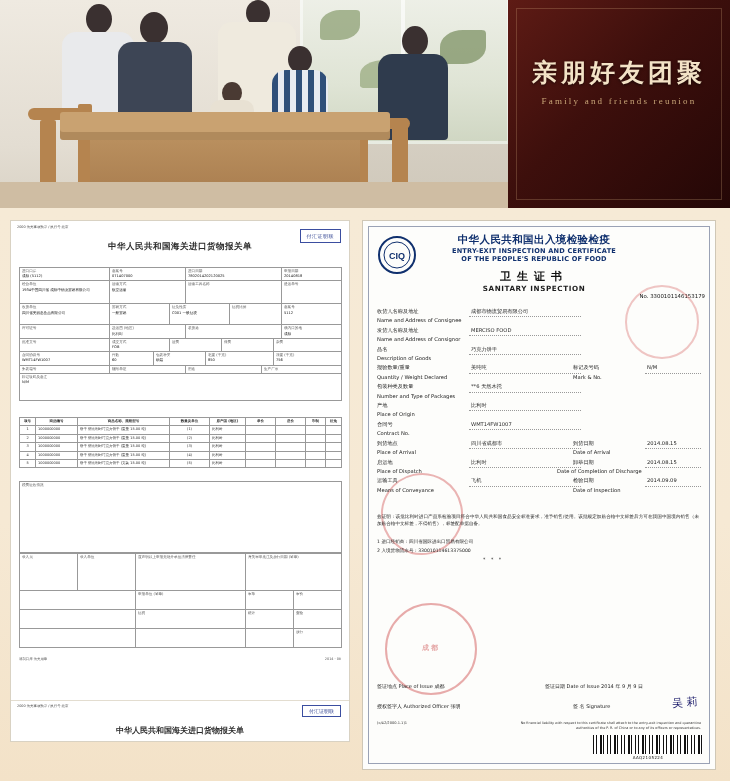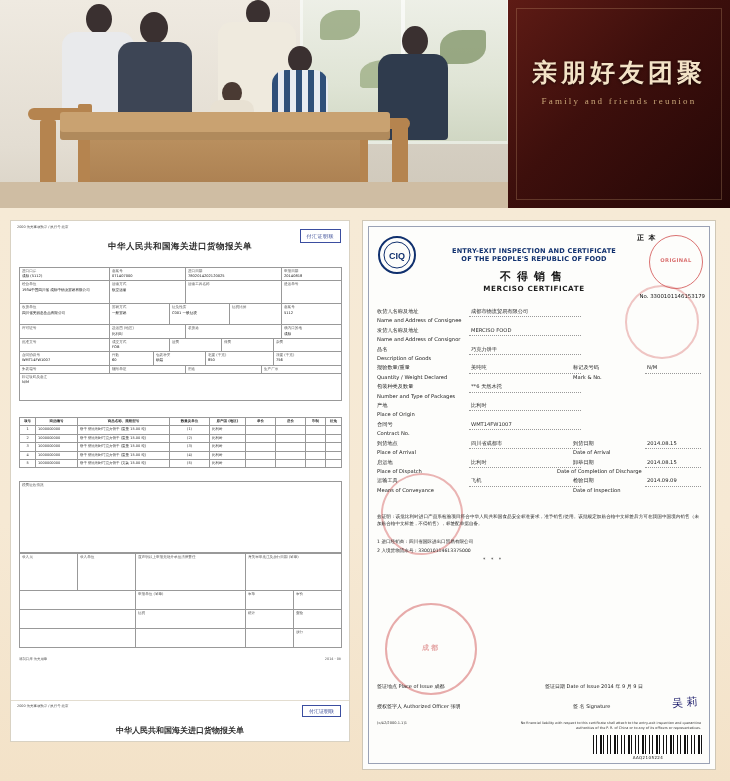--- a/index.html
+++ b/index.html
@@ -966,31 +966,26 @@
         <div class="dr-border"></div>
 
         <div class="dr-logo">
           <svg width="40" height="40" viewBox="0 0 40 40">
             <circle cx="20" cy="20" r="18" fill="none" stroke="#10306e" stroke-width="2"></circle>
             <circle cx="20" cy="20" r="13" fill="none" stroke="#10306e" stroke-width="1"></circle>
             <text x="20" y="24" font-size="9" fill="#10306e" text-anchor="middle" font-family="Liberation Sans, sans-serif" font-weight="bold">CIQ</text>
           </svg>
         </div>
 
+        <div class="dr-title-cn">中华人民共和国出入境检验检疫</div>
         <div class="dr-title-en1">ENTRY-EXIT INSPECTION AND CERTIFICATE</div>
         <div class="dr-title-en2">OF THE PEOPLE'S REPUBLIC OF FOOD</div>
-        <div class="dr-title-cn2">不得销售</div>
-        <div class="dr-title-en3">MERCISO CERTIFICATE</div>
-
-        <div class="dr-orig">
-          <div class="zheng">正 本</div>
-          <div class="ring">
-            <span>ORIGINAL</span>
-          </div>
-        </div>
+        <div class="dr-title-cn2">卫生证书</div>
+        <div class="dr-title-en3">SANITARY INSPECTION</div>
+
 
         <div class="dr-no">
           <span>No.</span>
           <span>3300101146153179</span>
         </div>
 
         <div class="dr-seal3"></div>
         <div class="dr-seal1"></div>
 
         <div class="dr-lines">

